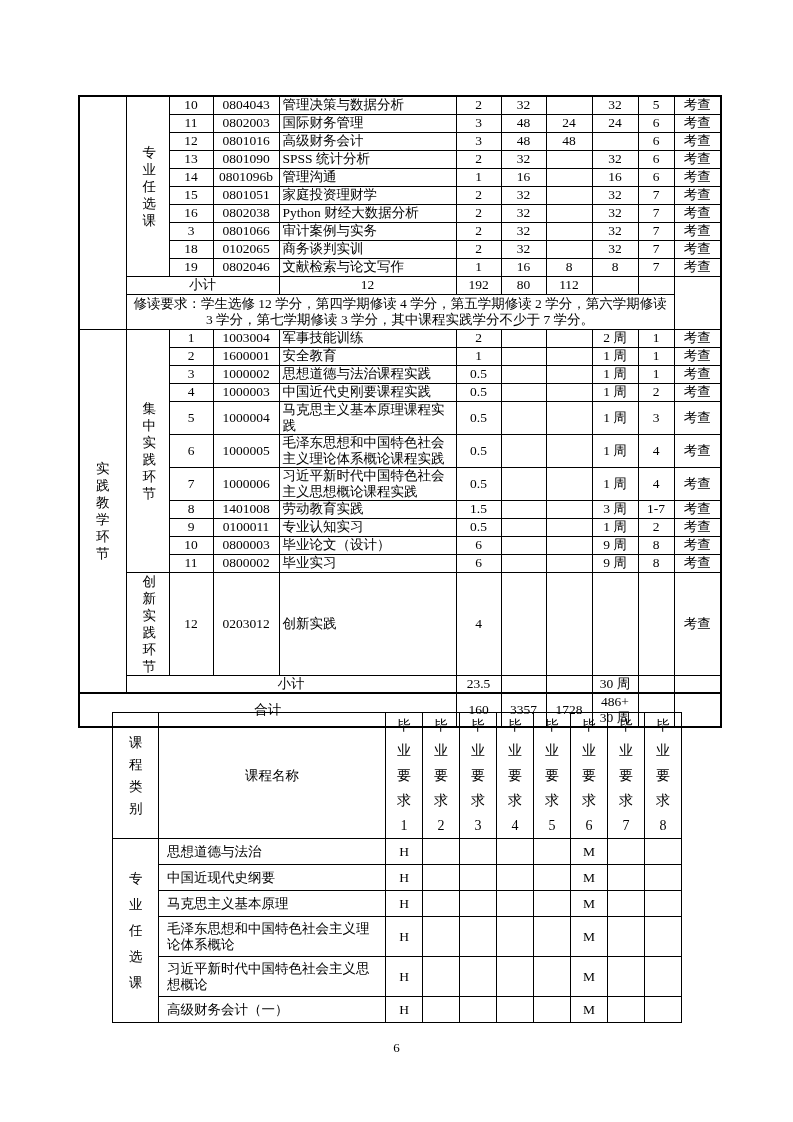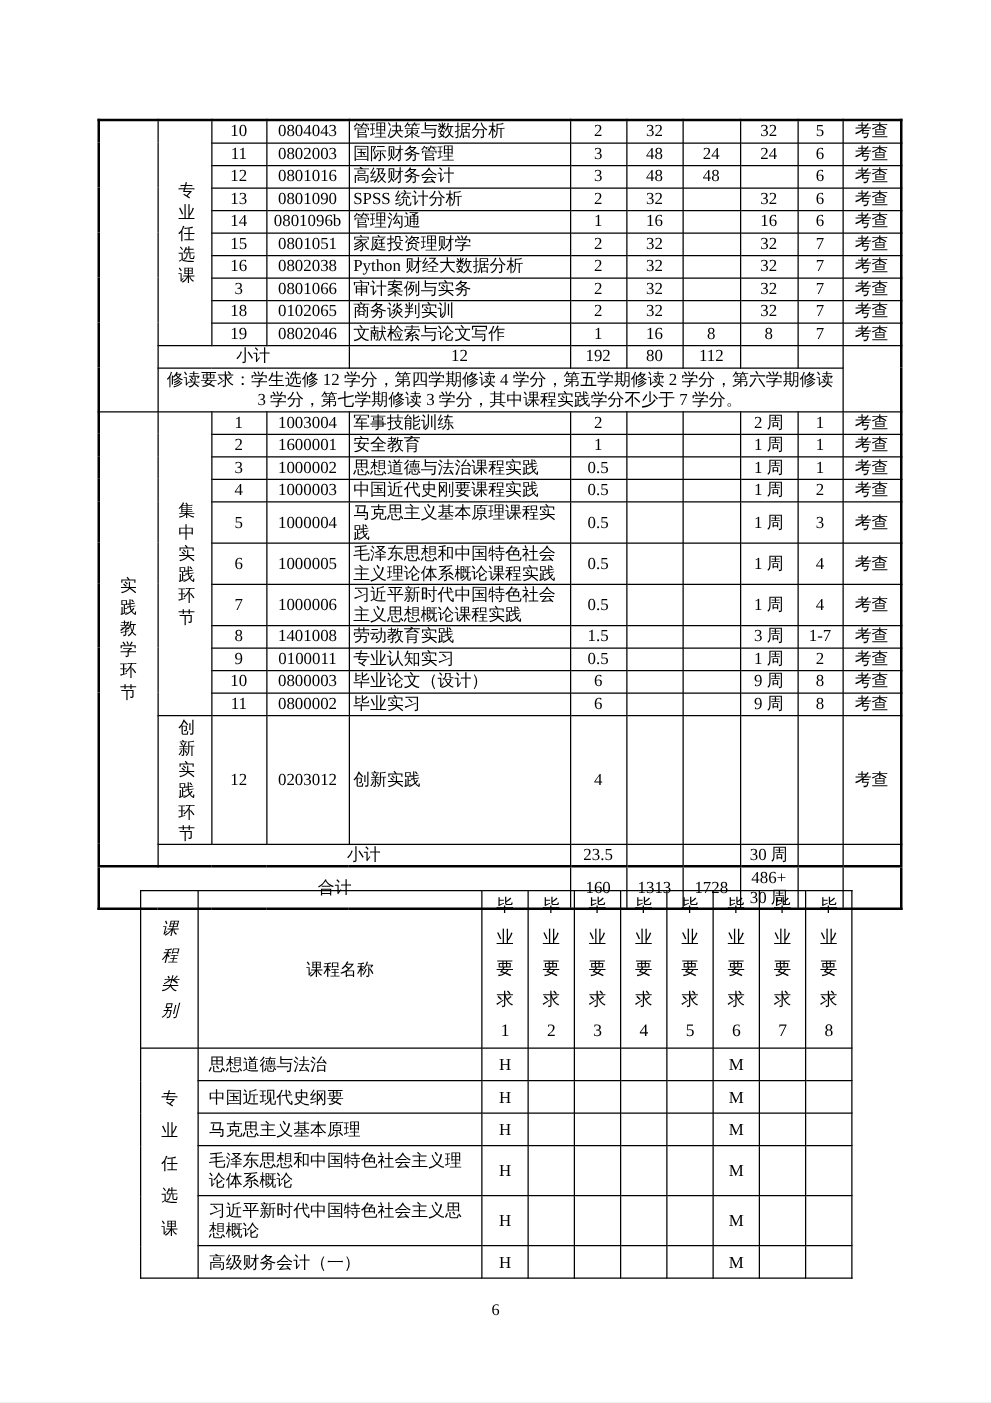--- a/index.html
+++ b/index.html
@@ -37,21 +37,21 @@
   .t2{left:112px;top:712px;width:569px;border:1px solid #000;}
   .t2 .hdr{height:126px;}
   .t2 tr{height:26px;}
   .t2 .mrow-tall{height:40px;margin-top:27px;}
   .t2 .name{text-align:left;padding:0 8px;}
   .vert{
     width:15px;margin:0 auto;word-break:break-all;
     line-height:25px;font-size:14px;text-align:center;
   }
   .vcat{line-height:26px;}
-  .hcat{line-height:22px;font-style:italic;}
+  .hcat{line-height:22px;}
   
   .pagenum{
     position:absolute;top:1040px;left:0;width:100%;text-align:center;
     font-size:13px;
   }
 </style>
 </head>
 <body>
 
 <div class="page">
@@ -342,21 +342,21 @@
         <td></td>
         <td></td>
         <td>30 周</td>
         <td></td>
         <td></td>
       </tr>
 
       <tr class="grand">
         <td colspan="5">合计</td>
         <td>160</td>
-        <td>1313</td>
+        <td>3357</td>
         <td>1728</td>
         <td class="preline">486+
 30 周</td>
         <td></td>
         <td></td>
       </tr>
     </tbody>
   </table>
 
 

